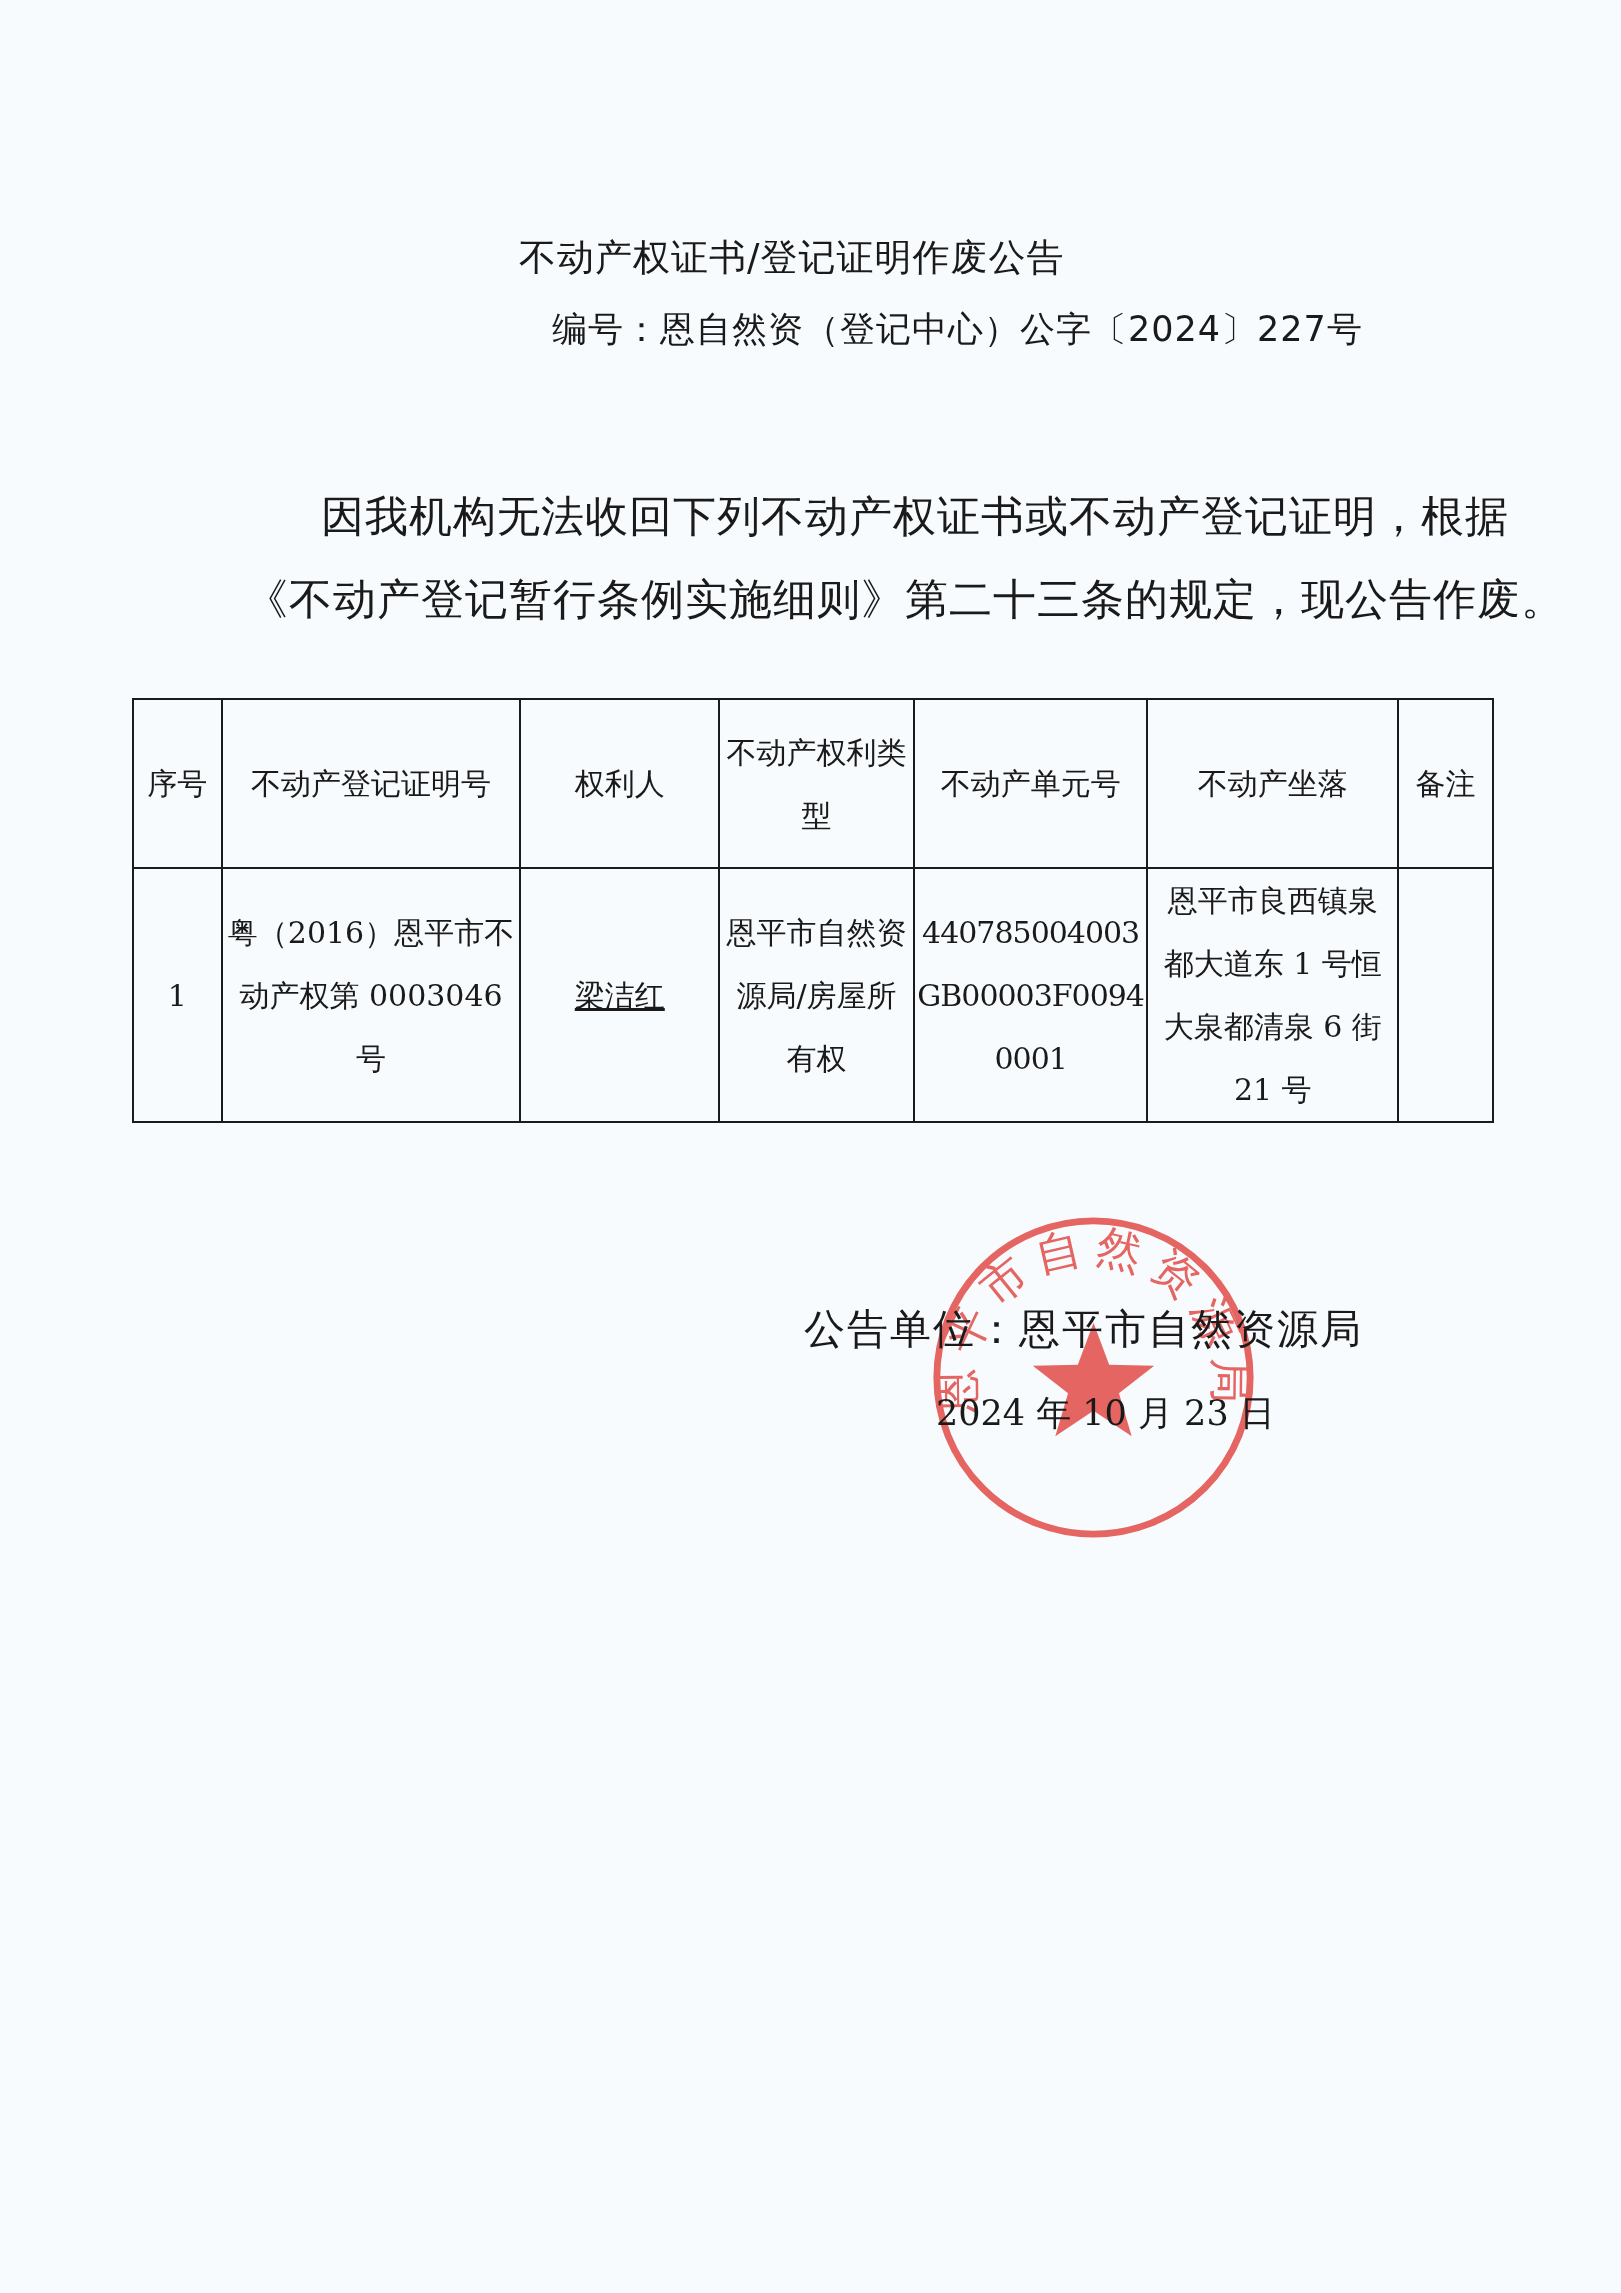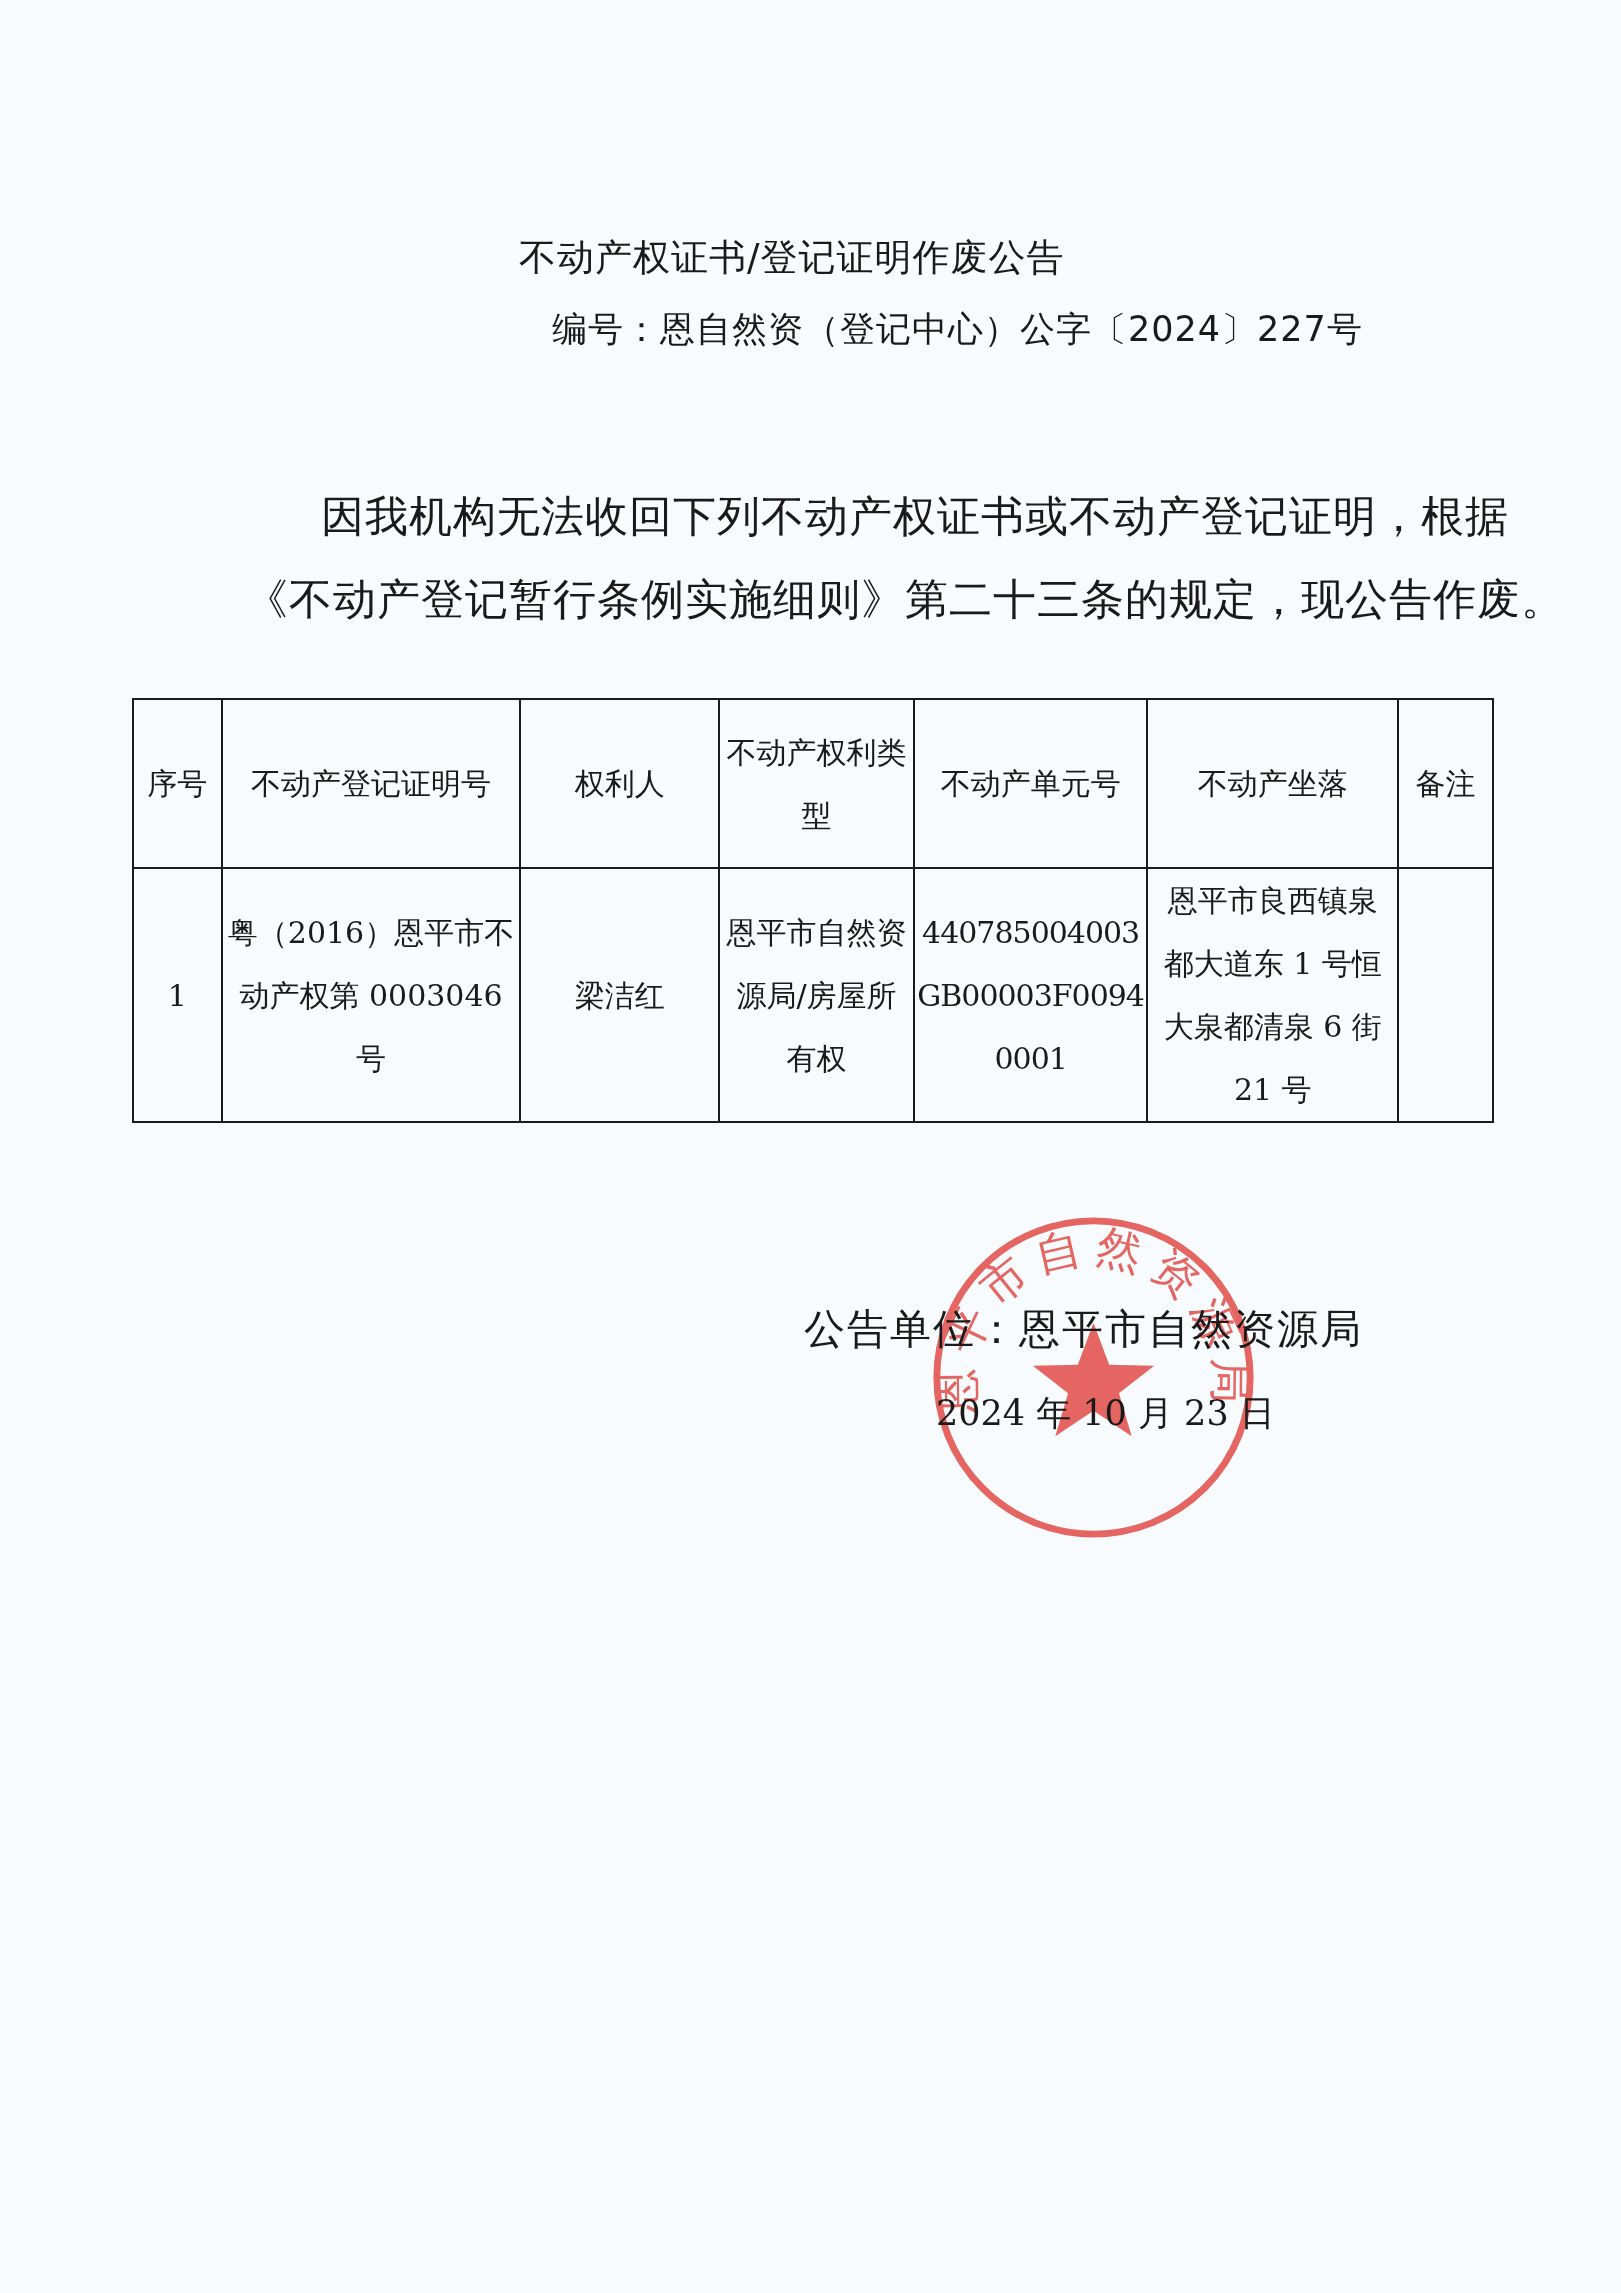--- a/index.html
+++ b/index.html
@@ -88,21 +88,21 @@
     <th>不动产登记证明号</th>
     <th>权利人</th>
     <th>不动产权利类型</th>
     <th>不动产单元号</th>
     <th>不动产坐落</th>
     <th>备注</th>
   </tr>
   <tr class="body">
     <td>1</td>
     <td style="padding:0 0;">粤（2016）恩平市不动产权第 0003046 号</td>
-    <td style="font-family:'DejaVu Sans','Liberation Sans',sans-serif;">梁洁红</td>
+    <td style="font-family:'DejaVu Sans','Liberation Sans',sans-serif;text-decoration:underline;">梁洁红</td>
     <td style="font-family:'DejaVu Sans','Liberation Sans',sans-serif;">恩平市自然资源局/房屋所有权</td>
     <td class="mono-ish">440785004003GB00003F00940001</td>
     <td style="padding:0 9.8px;border-radius:9px;">恩平市良西镇泉都大道东 1 号恒大泉都清泉 6 街 21 号</td>
     <td></td>
   </tr>
 </tbody>
   </table>
 
 <div class="abs stamp">
   <svg width="329" height="329" viewBox="0 0 336 336">

